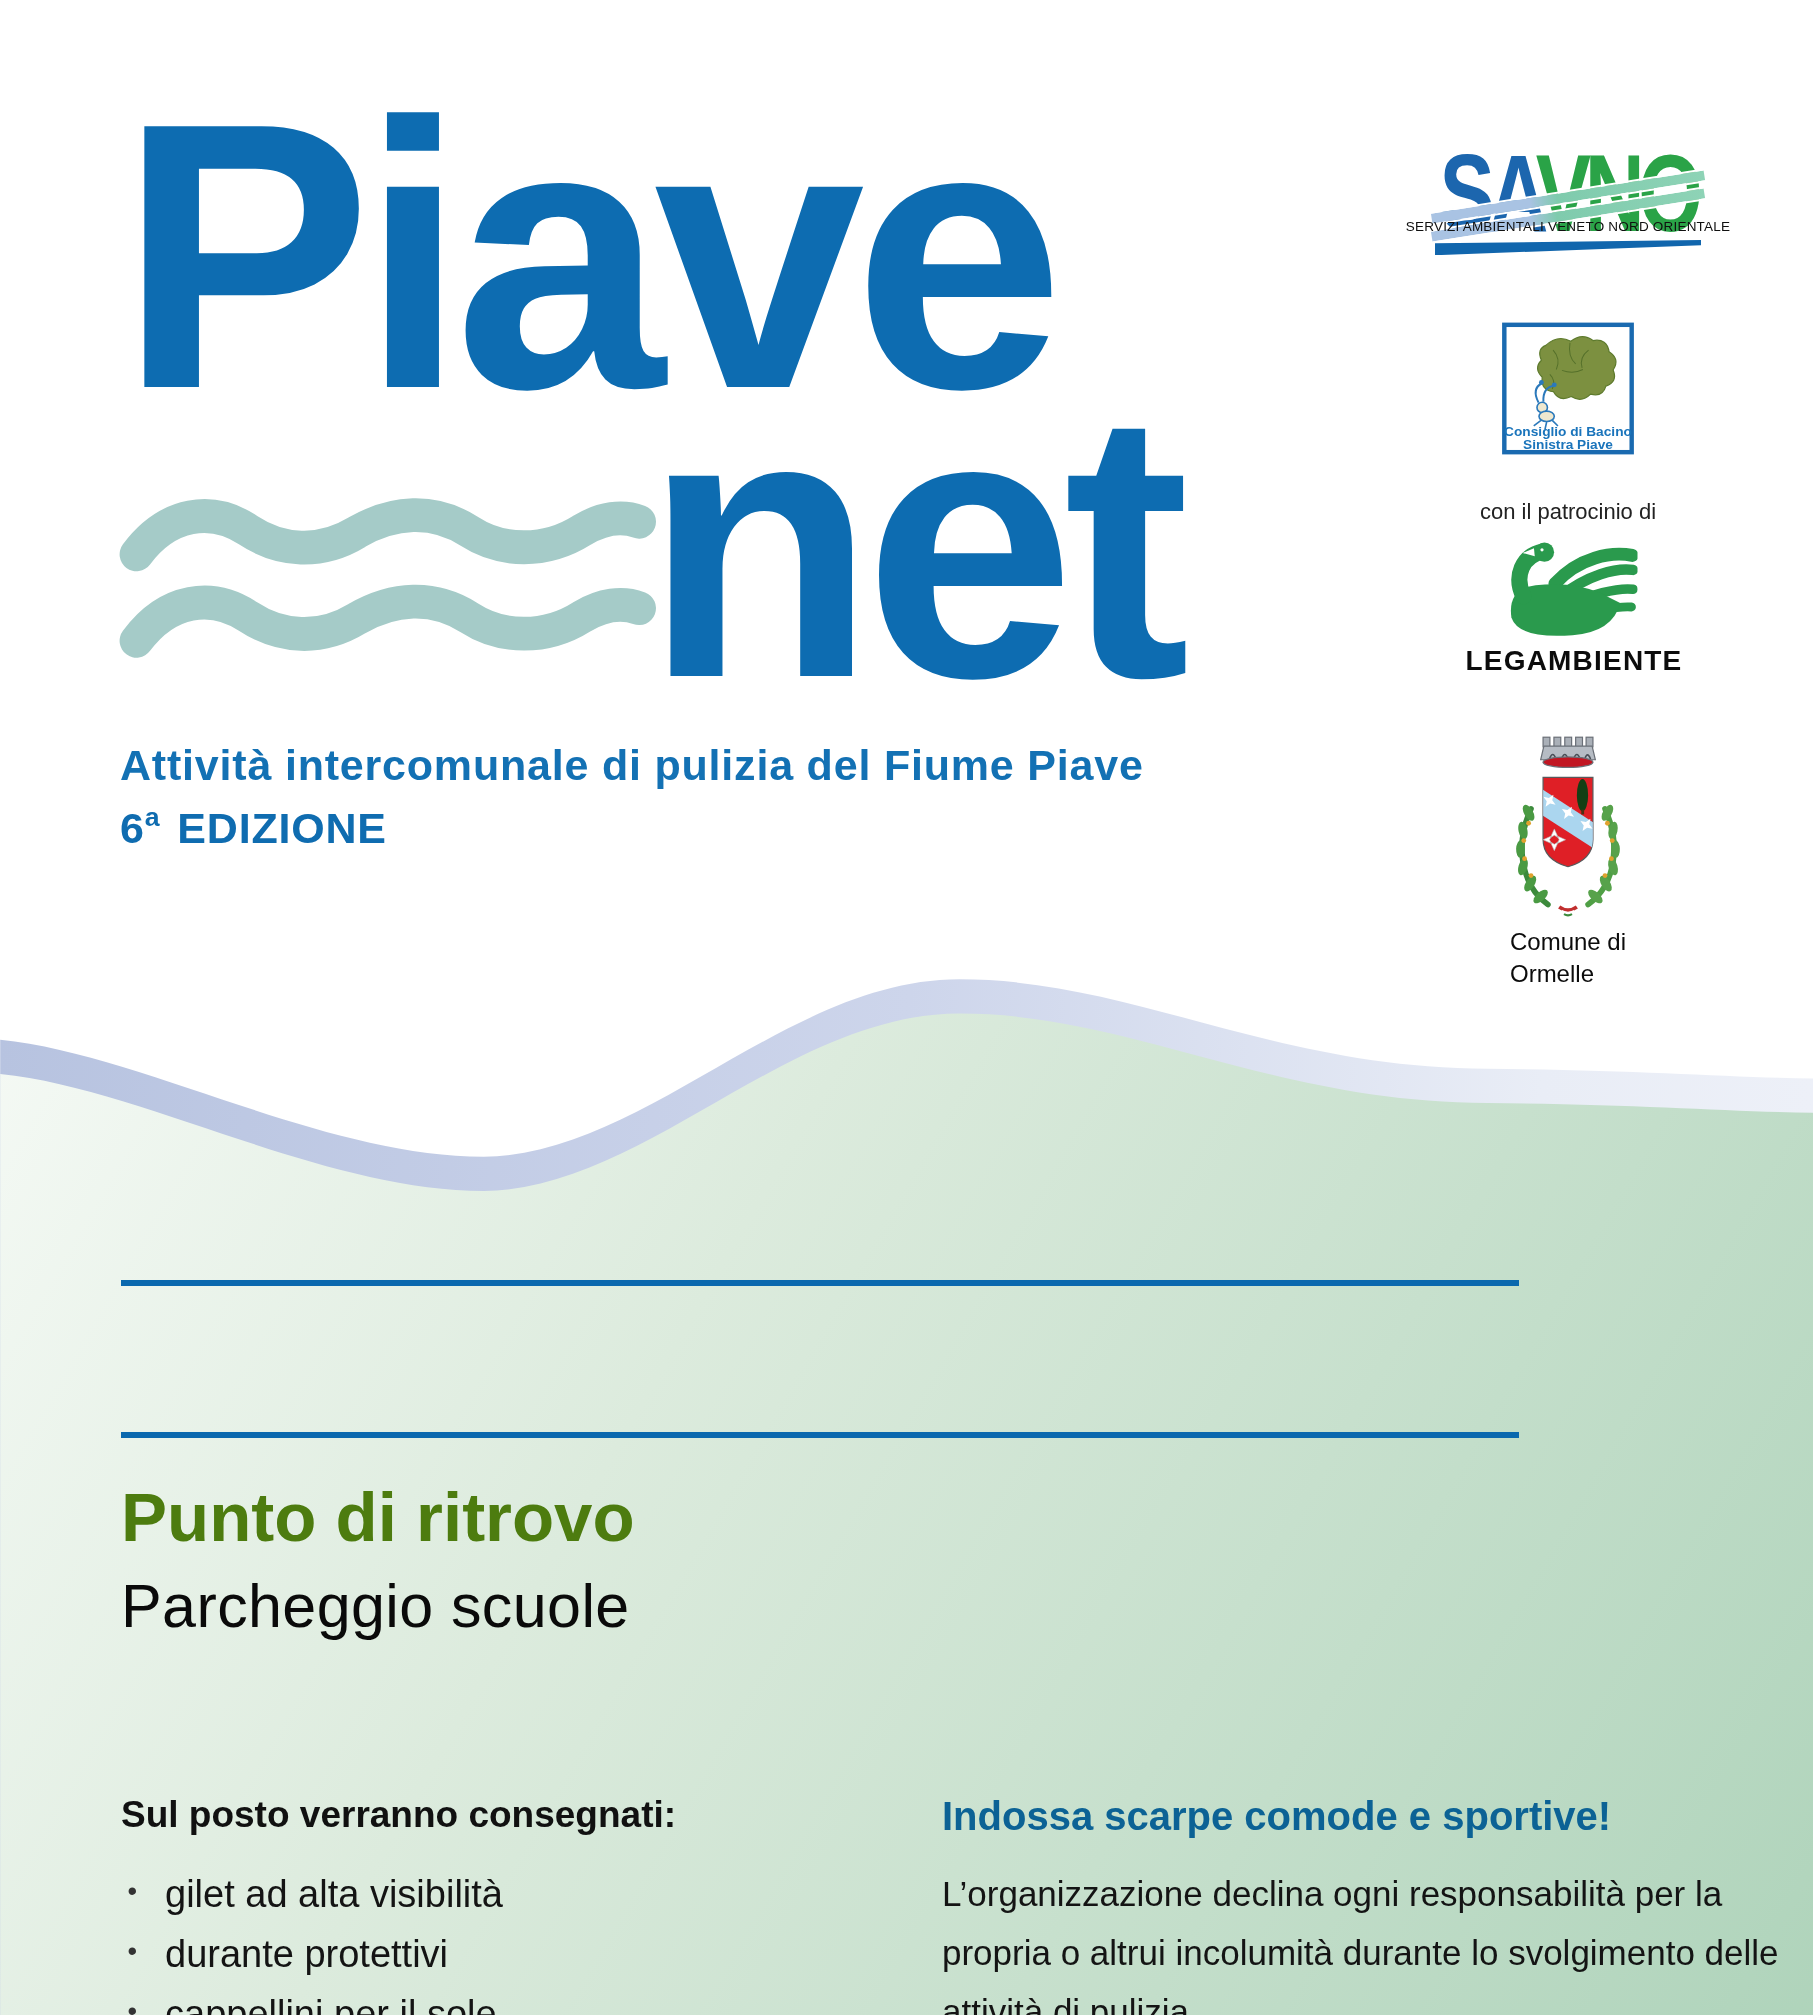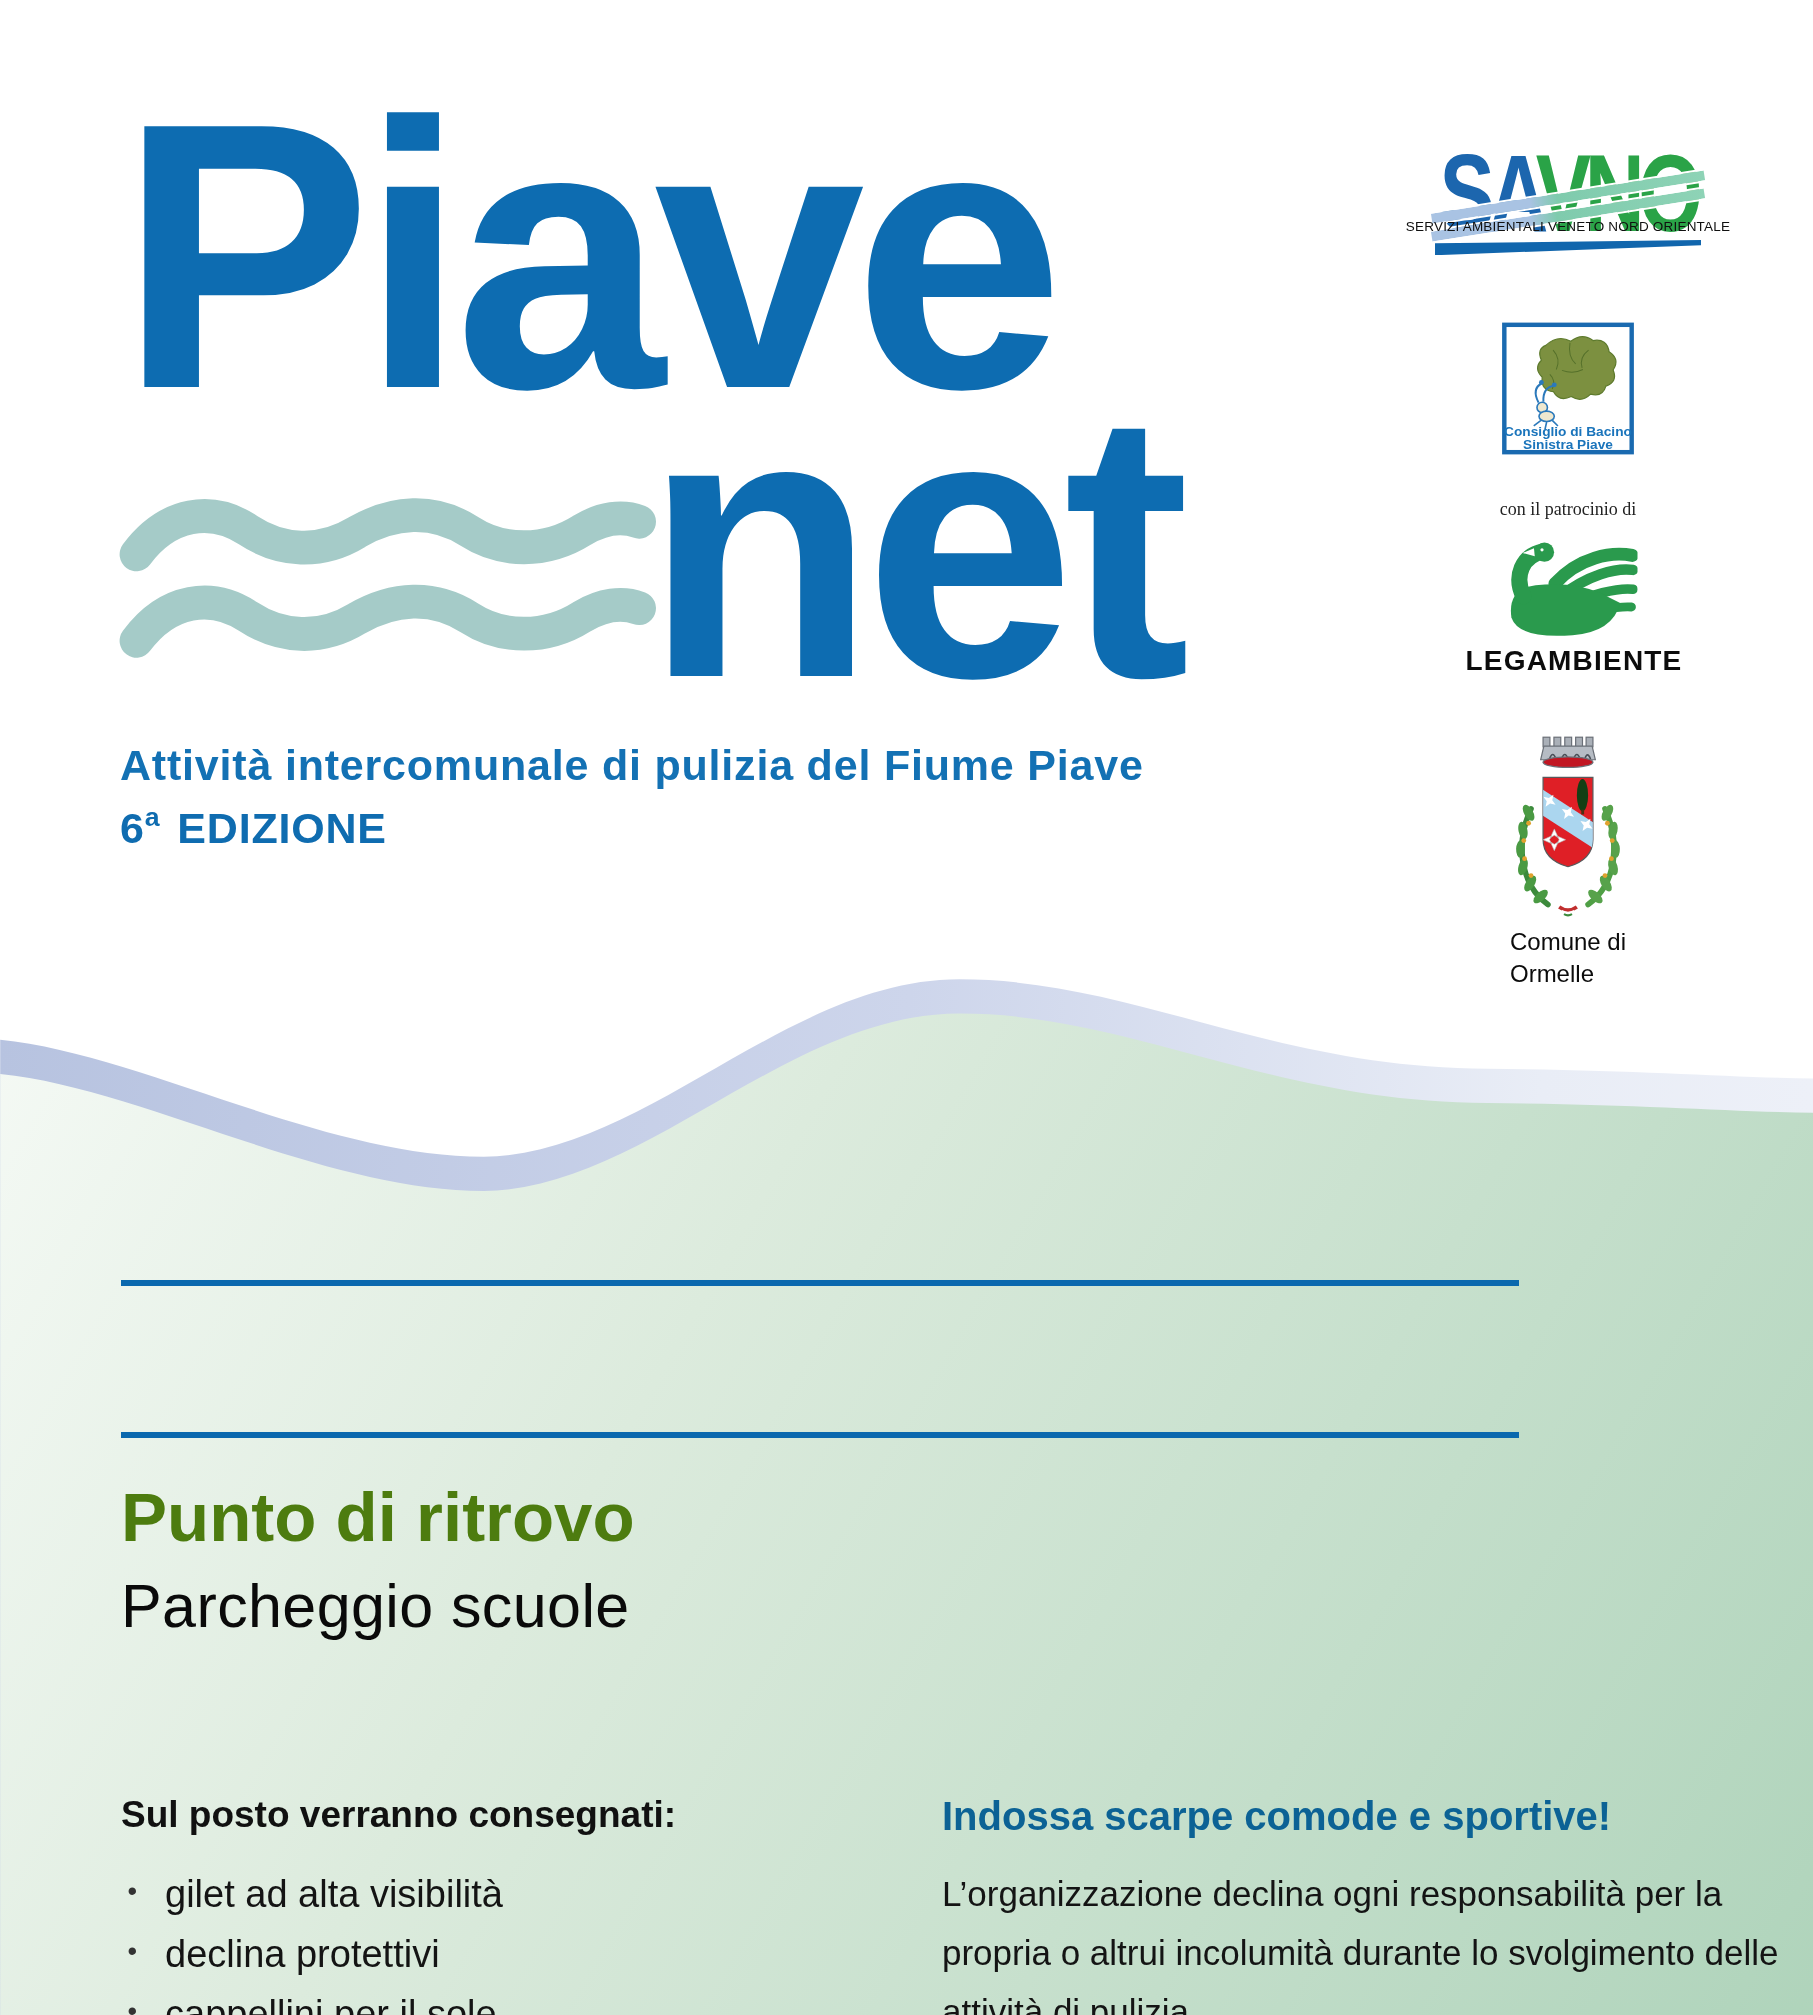--- a/index.html
+++ b/index.html
@@ -37,21 +37,21 @@
   .savno-stripe { position:absolute; left:3.2px; width:276px; height:9.7px; transform:rotate(-9deg);
                   background:linear-gradient(90deg,#a9c3e3 0%,#a9c3e3 36%,#7fcbad 46%,#8ed3b6 100%);
                   border-top:2.8px solid #fff; border-bottom:2.8px solid #fff; }
   .stripe-1 { top:51px; }
   .stripe-2 { top:69px; }
   .savno-caption { top:219px; font-size:13.5px; letter-spacing:0.2px; color:#101010; white-space:nowrap; }
   .savno-swoosh  { top:240px; width:266px; height:15.3px; background:#1166ad;
                    clip-path:polygon(0 22%, 100% 0, 100% 34%, 0 100%); }
 
   .bacino-logo { top:322px; }
-  .patronage   { top:499px; font-size:18px; color:#222; white-space:nowrap;font-family:Liberation Serif, serif; }
+  .patronage   { top:499px; font-size:22px; color:#222; white-space:nowrap; }
   .swan-logo   { top:536px; }
   .legambiente-label { top:645px; font-size:28px; font-weight:bold; letter-spacing:1.2px; color:#0c0c0c; white-space:nowrap;margin-left:6px; }
   .crest-logo  { top:734px; }
   .comune-label{ top:926px; font-size:24px; line-height:1.33; color:#0c0c0c; text-align:left; white-space:nowrap; }
 
   
   .rule { position:absolute; left:121px; width:1398px; height:5.6px; background:#0a68ae; }
   .rule-top    { top:1280px; }
   .rule-bottom { top:1432px; }
   .date-line { position:absolute; left:121px; top:1307px; font-size:90px; font-weight:bold;
@@ -241,21 +241,21 @@
   <div class="rule rule-top"></div>
   <div class="rule rule-bottom"></div>
 
   <div class="meeting-label">Punto di ritrovo</div>
   <div class="meeting-value">Parcheggio scuole</div>
 
   <div class="col col-left">
     <div class="col-heading">Sul posto verranno consegnati:</div>
     <ul class="supply-list">
       <li>gilet ad alta visibilità</li>
-      <li>declina protettivi</li>
+      <li>durante protettivi</li>
       <li>cappellini per il sole</li>
 
     </ul>
 
   </div>
 
   <div class="col col-right">
     <div class="col-heading">Indossa scarpe comode e sportive!</div>
     <p>L’organizzazione declina ogni responsabilità per la propria o altrui incolumità durante lo svolgimento delle attività di pulizia.</p>
 

